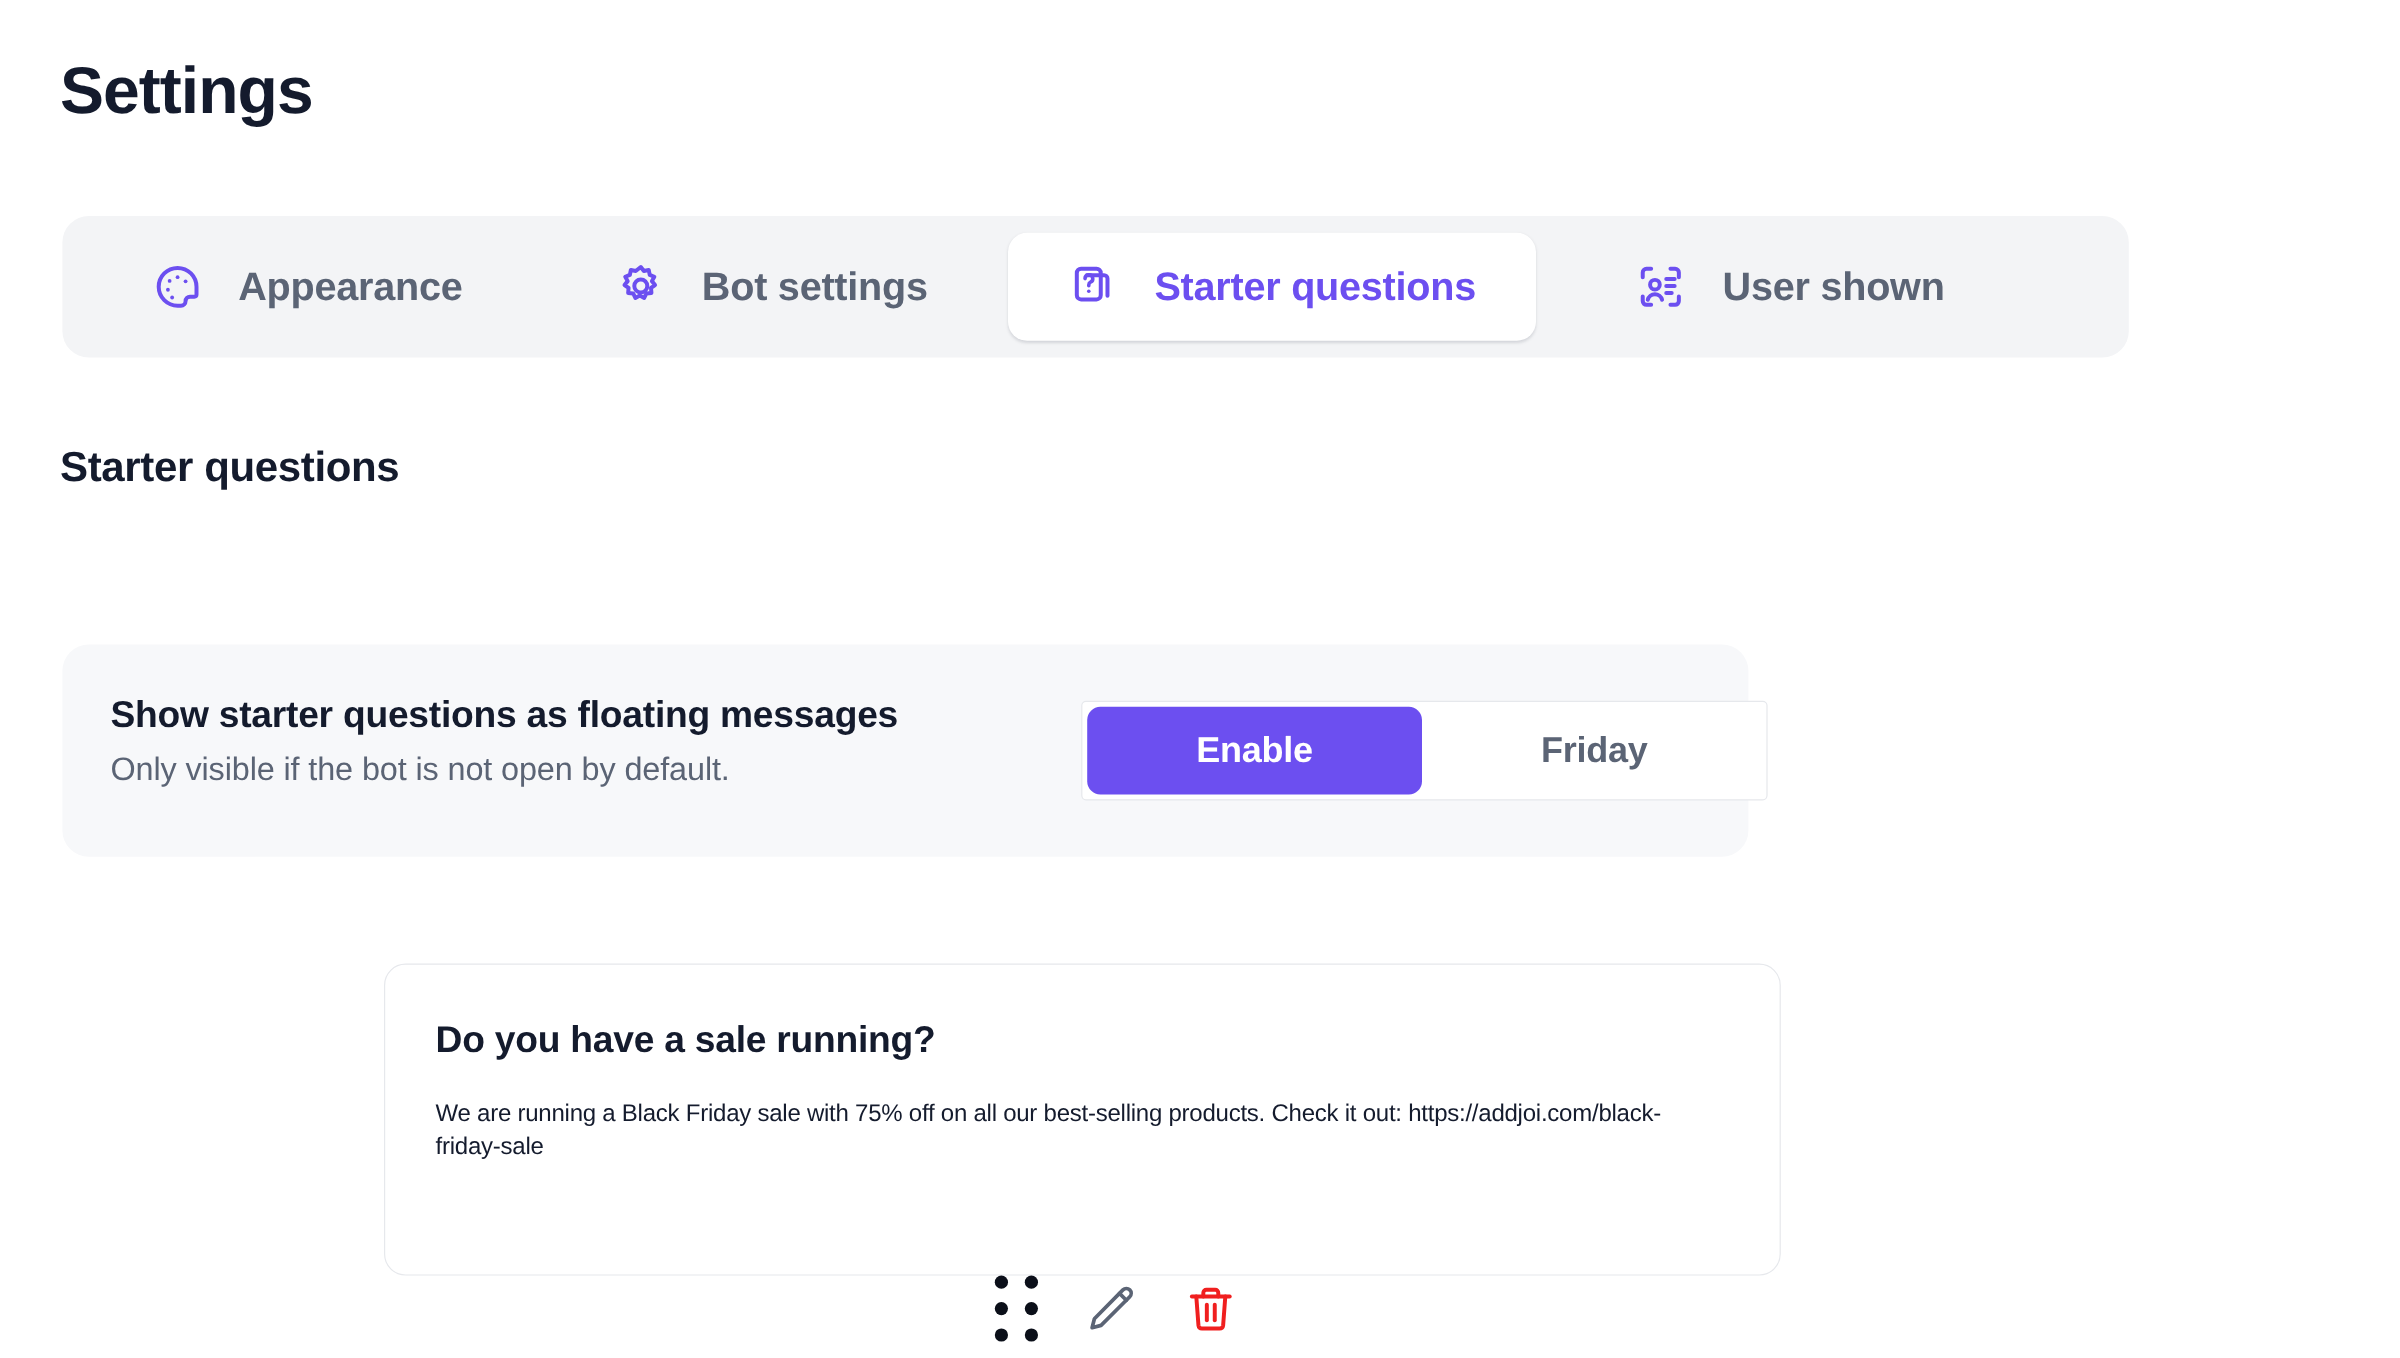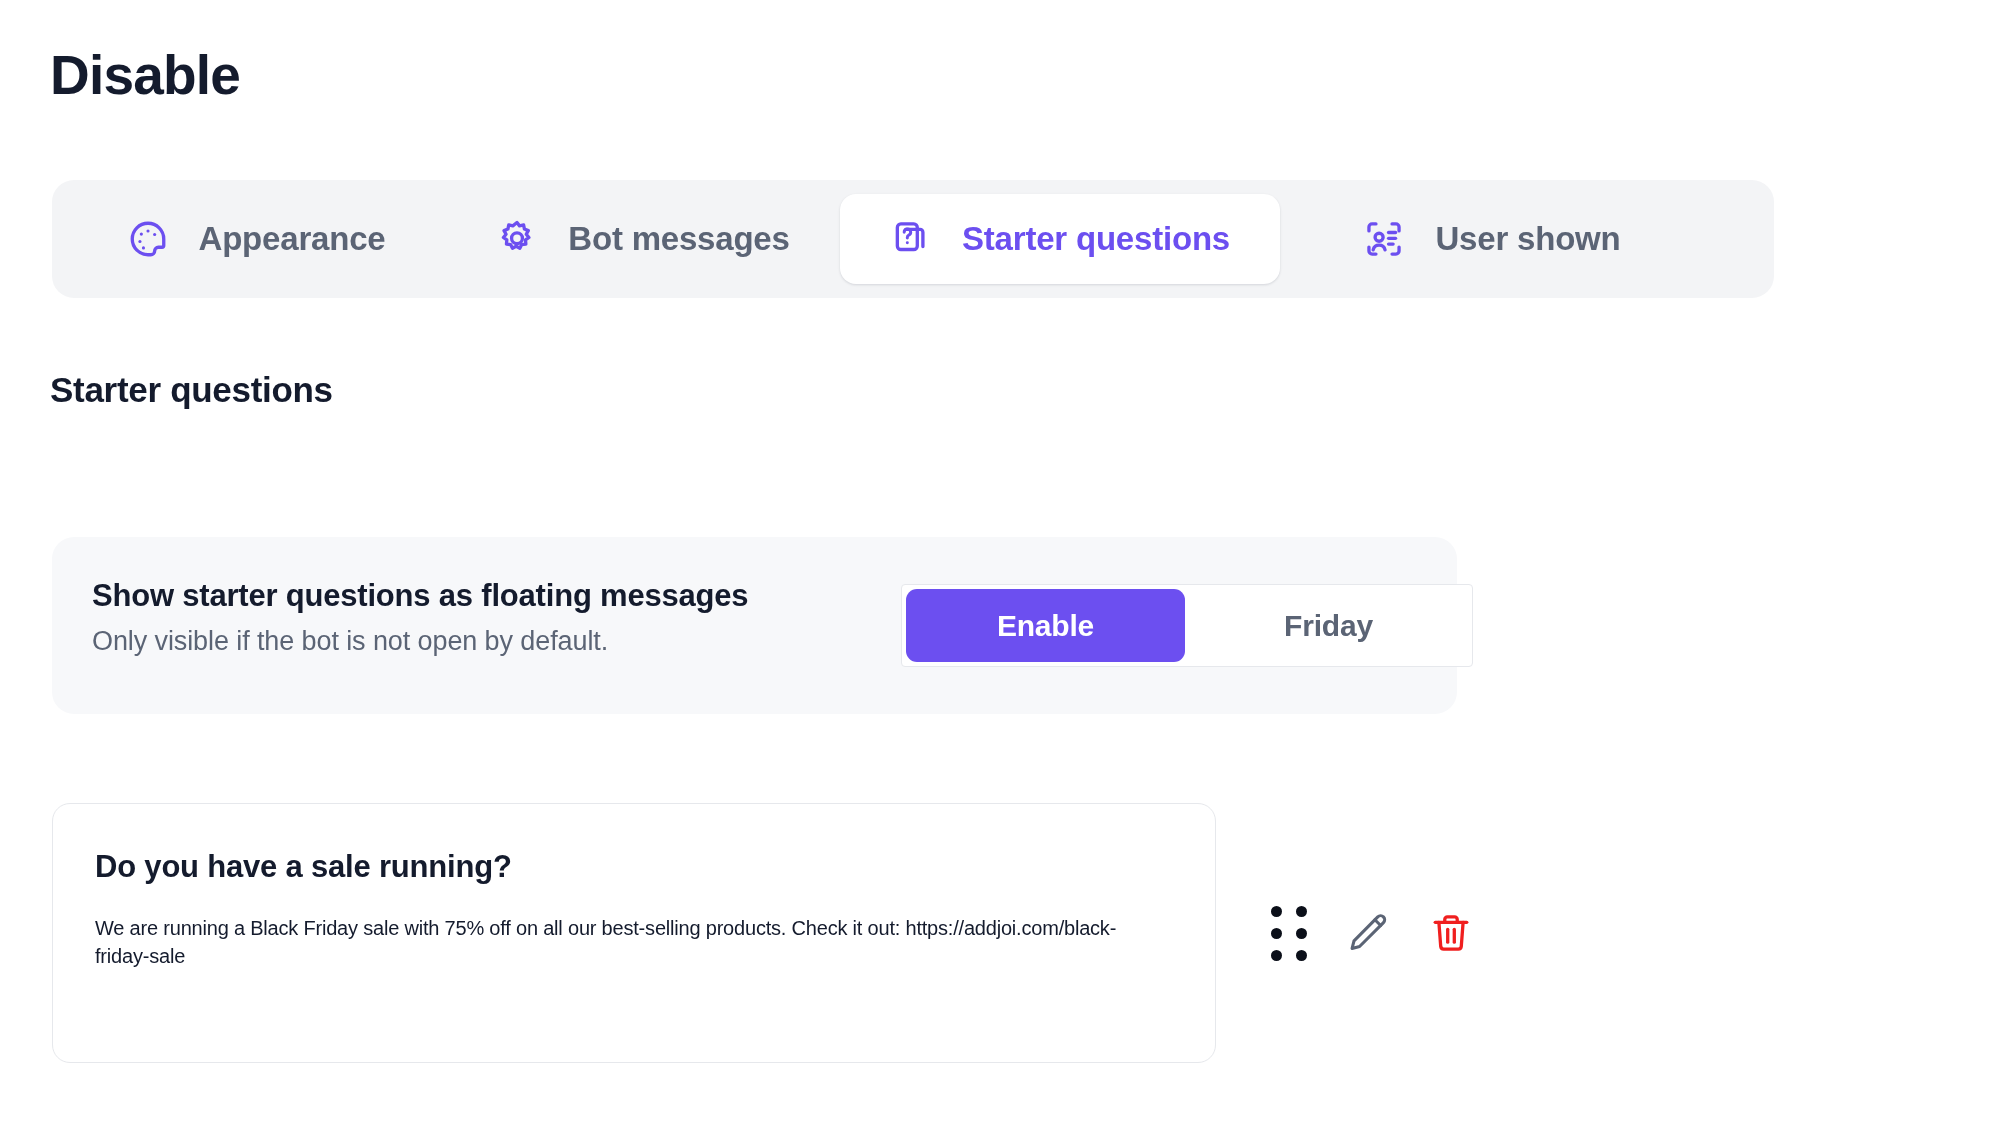--- a/index.html
+++ b/index.html
@@ -169,20 +169,21 @@
   }
 
   
   .q-row {
     position: absolute;
     left: 52px;
     top: 803px;
     width: 1700px;
     display: flex;
     align-items: center;
+    flex-direction: column;
   }
 
   .q-card {
     width: 1164px;
     min-height: 260px;
     background: #ffffff;
     border: 1.5px solid #e6e8ec;
     border-radius: 18px;
     padding: 44px 42px 40px 42px;
   }
@@ -232,21 +233,21 @@
     background: #0b0f19;
   }
   .icon-pencil { width: 46px; height: 46px; display: block; }
   .icon-trash  { width: 44px; height: 46px; display: block; }
 </style>
 </head>
 <body>
 
 <div class="page">
 
-  <h1 class="page-title">Disable</h1>
+  <h1 class="page-title">Settings</h1>
 
   <div class="tabbar">
 
     <div class="tab tab-appearance">
       <span class="tab-icon-wrap">
         <svg class="tab-icon" viewBox="0 0 24 24" fill="none" stroke="#6c4ff0" stroke-width="1.9" stroke-linecap="round" stroke-linejoin="round">
           <path d="M12 3a9 9 0 0 0 0 18h1.6a2.2 2.2 0 0 0 2.2-2.2 2.1 2.1 0 0 1 2.1-2.1H20a1 1 0 0 0 1-1V12a9 9 0 0 0-9-9z"></path>
           <circle cx="8.2" cy="9.2" r="0.9" fill="#6c4ff0" stroke="none"></circle>
           <circle cx="12" cy="7.4" r="0.9" fill="#6c4ff0" stroke="none"></circle>
           <circle cx="15.8" cy="9.4" r="0.9" fill="#6c4ff0" stroke="none"></circle>
@@ -257,21 +258,21 @@
       <span class="tab-label">Appearance</span>
     </div>
 
     <div class="tab tab-bot">
       <span class="tab-icon-wrap">
         <svg class="tab-icon" viewBox="0 0 24 24" fill="none" stroke="#6c4ff0" stroke-width="1.9" stroke-linecap="round" stroke-linejoin="round">
           <path d="M12 2.6l1.45 1.9 2.33-.52.47 2.34 2.2.9-1.16 2.08 1.5 1.85-1.93 1.4.2 2.38-2.38.23-1.06 2.14-2.1-1.13-2.1 1.13-1.06-2.14-2.38-.23.2-2.38-1.93-1.4 1.5-1.85L4.6 7.22l2.2-.9.47-2.34 2.33.52L12 2.6z"></path>
           <circle cx="12" cy="11.6" r="3.1"></circle>
         </svg>
       </span>
-      <span class="tab-label">Bot messages</span>
+      <span class="tab-label">Bot settings</span>
     </div>
 
     <div class="tab tab-starter active">
       <span class="tab-icon-wrap">
         <svg class="tab-icon" viewBox="0 0 24 24" fill="none" stroke="#6c4ff0" stroke-width="1.9" stroke-linecap="round" stroke-linejoin="round">
           <path d="M9 6.5h8.2a1.6 1.6 0 0 1 1.6 1.6v8.2"></path>
           <rect x="4.2" y="3.4" width="11.4" height="14.6" rx="2"></rect>
           <path d="M8.1 8.1a1.85 1.85 0 1 1 2.6 1.72c-.6.27-.8.7-.8 1.3v.35" stroke-width="1.7"></path>
           <circle cx="9.9" cy="14.1" r="0.85" fill="#6c4ff0" stroke="none"></circle>
         </svg>

